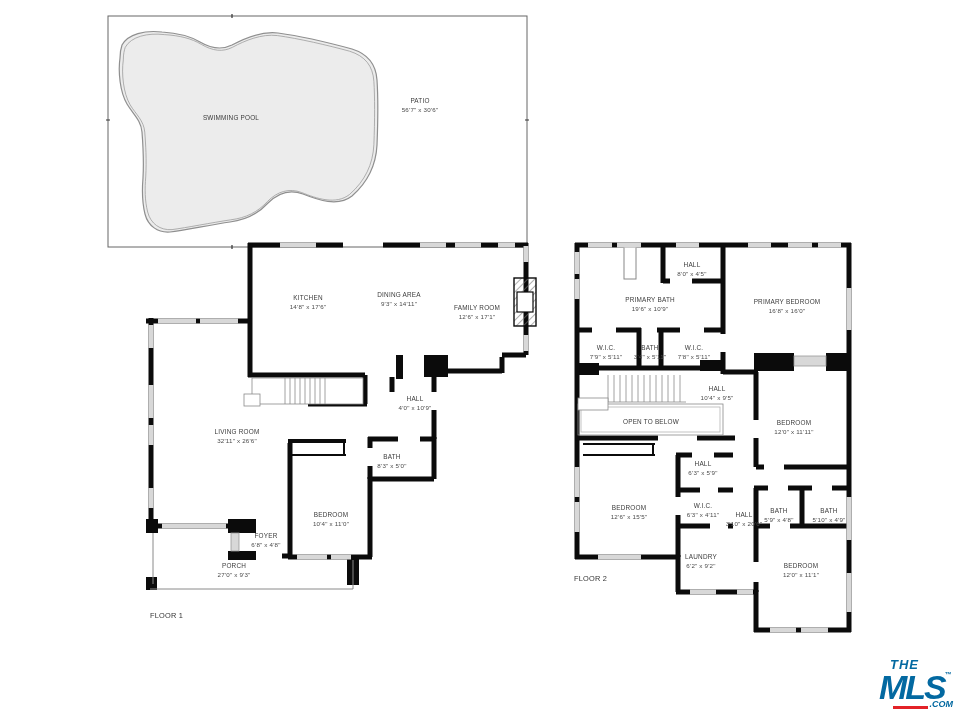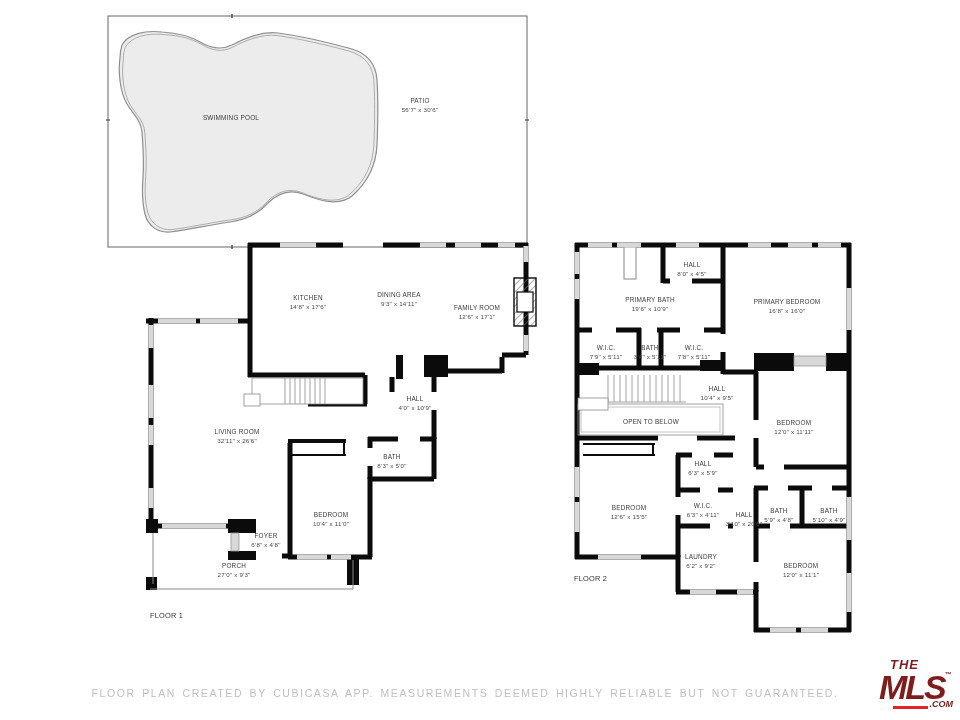--- a/index.html
+++ b/index.html
@@ -4,21 +4,21 @@
 <style>
   html,body{margin:0;padding:0;background:#ffffff;}
   .canvas{position:relative;width:960px;height:720px;background:#ffffff;overflow:hidden;
           font-family:"Liberation Sans",sans-serif;}
   svg text{font-family:"Liberation Sans",sans-serif;fill:#3a3a3a;font-size:6.4px;
            letter-spacing:.2px;text-anchor:middle;}
   svg text.dims{font-size:6.2px;fill:#4a4a4a;}
   svg text.floorlbl{font-size:7.4px;text-anchor:start;fill:#333;}
   .footer{position:absolute;left:0;top:687px;width:930px;text-align:center;
           font-size:10.5px;color:#bfbfbf;letter-spacing:1.6px;word-spacing:2px;}
-  .logo{position:absolute;left:879px;top:658px;width:74px;color:#7f1d1d;
+  .logo{position:absolute;left:879px;top:658px;width:74px;color:#0369a1;
         font-style:italic;font-weight:bold;line-height:1;}
   .logo-the{font-size:13px;letter-spacing:1px;margin-left:11px;}
   .logo-mls{font-size:34px;letter-spacing:-2px;margin-top:-1px;position:relative;}
   .logo-tm{font-size:7px;font-style:normal;position:absolute;top:1px;}
   .logo-bottom{display:flex;align-items:flex-end;margin-top:-4px;}
   .logo-bar{height:3.5px;background:#e32228;flex:1;margin:0 2px 0 14px;}
   .logo-com{font-size:9px;letter-spacing:0;}
 </style>
 </head>
 <body>
@@ -205,21 +205,20 @@
     <text x="829" y="522" class="dims">5'10" x 4'9"</text>
     <text x="701" y="559">LAUNDRY</text>
     <text x="701" y="568" class="dims">6'2" x 9'2"</text>
     <text x="801" y="568">BEDROOM</text>
     <text x="801" y="577" class="dims">12'0" x 11'1"</text>
   </g>
   <text x="574" y="581" class="floorlbl">FLOOR 2</text>
 </svg>
 
   
-  <div class="footer">FLOOR PLAN CREATED BY CUBICASA APP. MEASUREMENTS DEEMED HIGHLY RELIABLE BUT NOT GUARANTEED.</div>
 
   
   <div class="logo">
     <div class="logo-the">THE</div>
     <div class="logo-mls">
       <span>MLS</span><span class="logo-tm">™</span>
     </div>
     <div class="logo-bottom">
       <div class="logo-bar"></div>
       <div class="logo-com">.COM</div>

